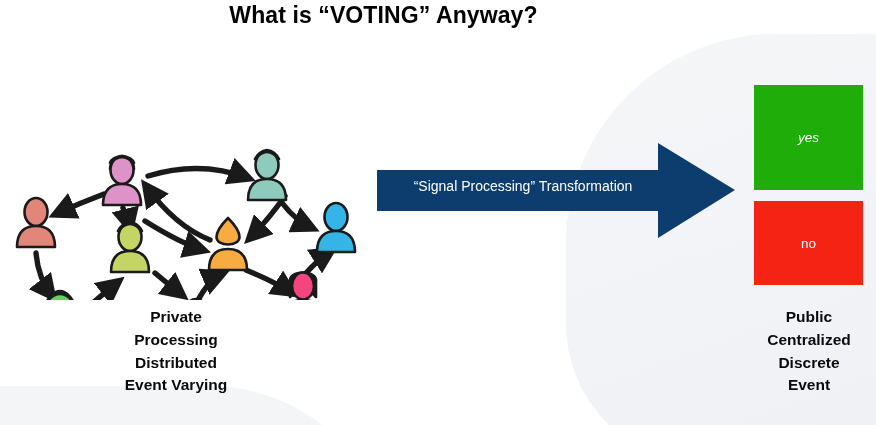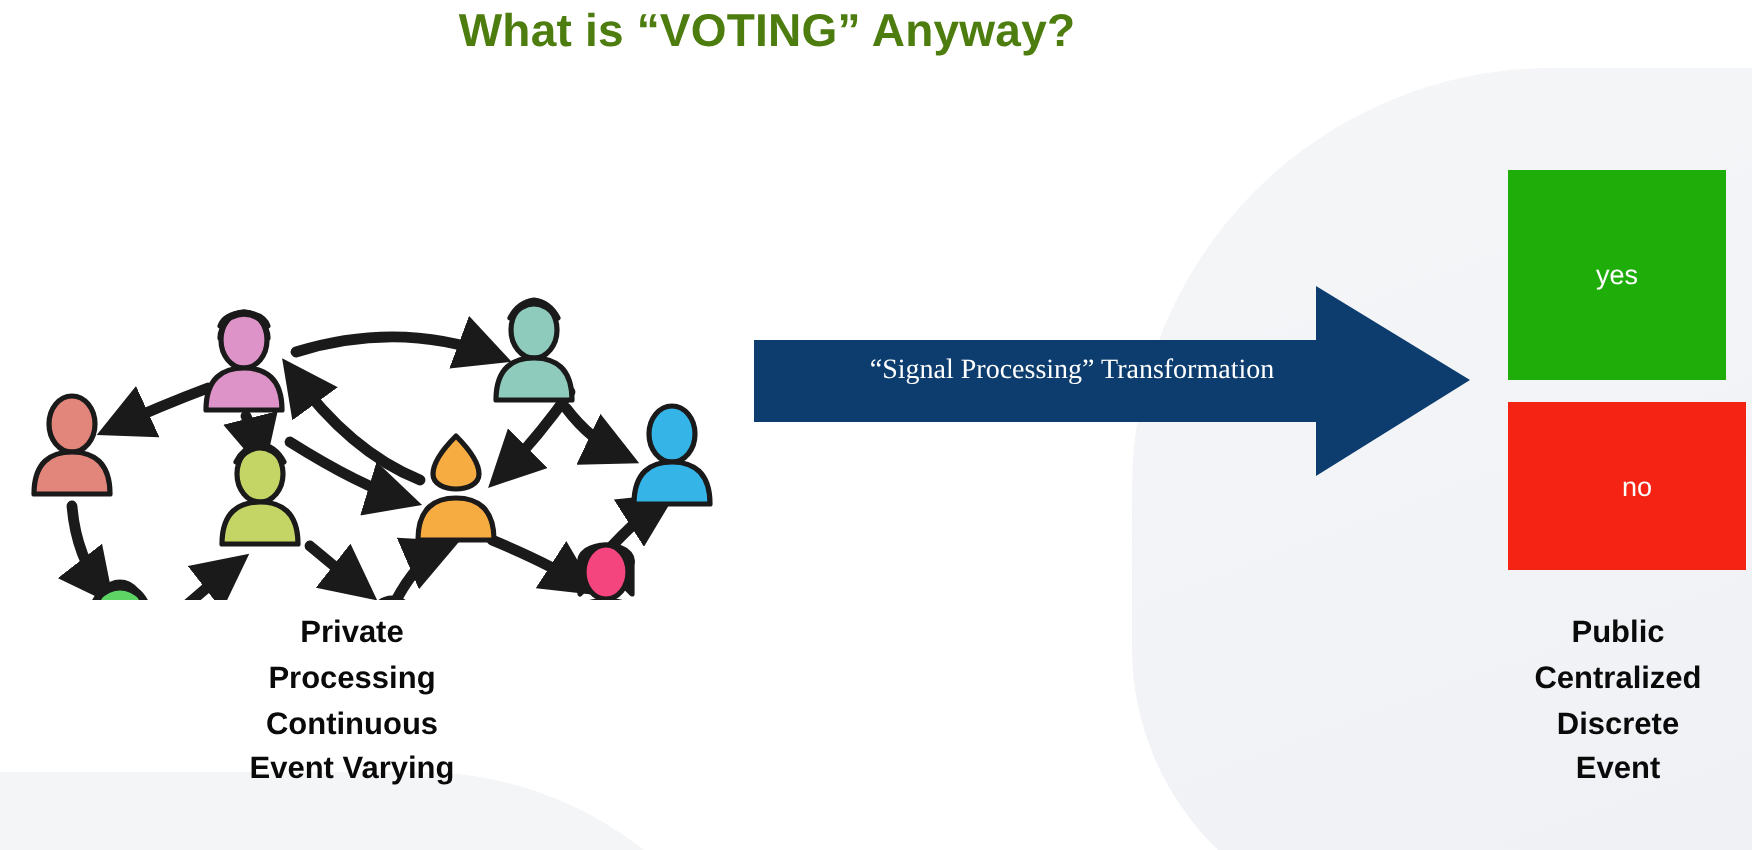--- a/index.html
+++ b/index.html
@@ -41,21 +41,21 @@
 
   
   .slide-title {
     position: absolute;
     left: 0;
     top: 2px;
     width: 767px;
     text-align: center;
     font-size: 23px;
     font-weight: bold;
-    color: #4d7c0f;
+    color: #000000;
     letter-spacing: 0.1px;
     z-index: 5;
   }
 
   
   .network {
     position: absolute;
     left: 0px;
     top: 68px;
     width: 380px;
@@ -82,51 +82,50 @@
   .arrow-wrap {
     position: absolute;
     left: 377px;
     top: 143px;
     width: 360px;
     height: 96px;
     z-index: 4;
   }
   .arrow-label {
     position: absolute;
-    left: 377px;
+    left: 364px;
     top: 178px;
     width: 318px;
     text-align: center;
     font-size: 14px;
     color: #ffffff;
     z-index: 5;
     white-space: nowrap;
-    font-family: Liberation Serif, serif;
   }
 
   
   .result-box {
     position: absolute;
     display: flex;
     align-items: center;
     justify-content: center;
     color: #ffffff;
     font-size: 13.5px;
     z-index: 5;
   }
   .box-yes {
     left: 754px; top: 85px;
     width: 109px; height: 105px;
     background: #1fae09;
+    font-style: italic;
   }
   .box-no {
     left: 754px; top: 201px;
     width: 109px; height: 84px;
     background: #f52313;
-    padding-left: 10px;
   }
 </style>
 </head>
 <body>
 
 <div id="slide">
 
   <div class="bg-blob-right"></div>
   <div class="bg-blob-bottom"></div>
 
@@ -208,21 +207,21 @@
           <ellipse cx="0" cy="-13" rx="11" ry="13.5" fill="#f5457e"></ellipse>
           <path d="M -19 22 C -19 6 -10.5 1 0 1 C 10.5 1 19 6 19 22 Z" fill="#f5457e"></path>
         </g>
       </g>
     </svg>
   </div>
 
   <div class="caption caption-left">
     <span>Private</span>
     <span>Processing</span>
-    <span>Continuous</span>
+    <span>Distributed</span>
     <span>Event Varying</span>
   </div>
 
   <div class="arrow-wrap">
     <svg width="360" height="96" viewBox="0 0 360 96" xmlns="http://www.w3.org/2000/svg">
       <path d="M 0 27 L 281 27 L 281 0 L 358 47 L 281 95 L 281 68 L 0 68 Z" fill="#0d3d6e"></path>
     </svg>
   </div>
   <div class="arrow-label">“Signal Processing” Transformation</div>
 

